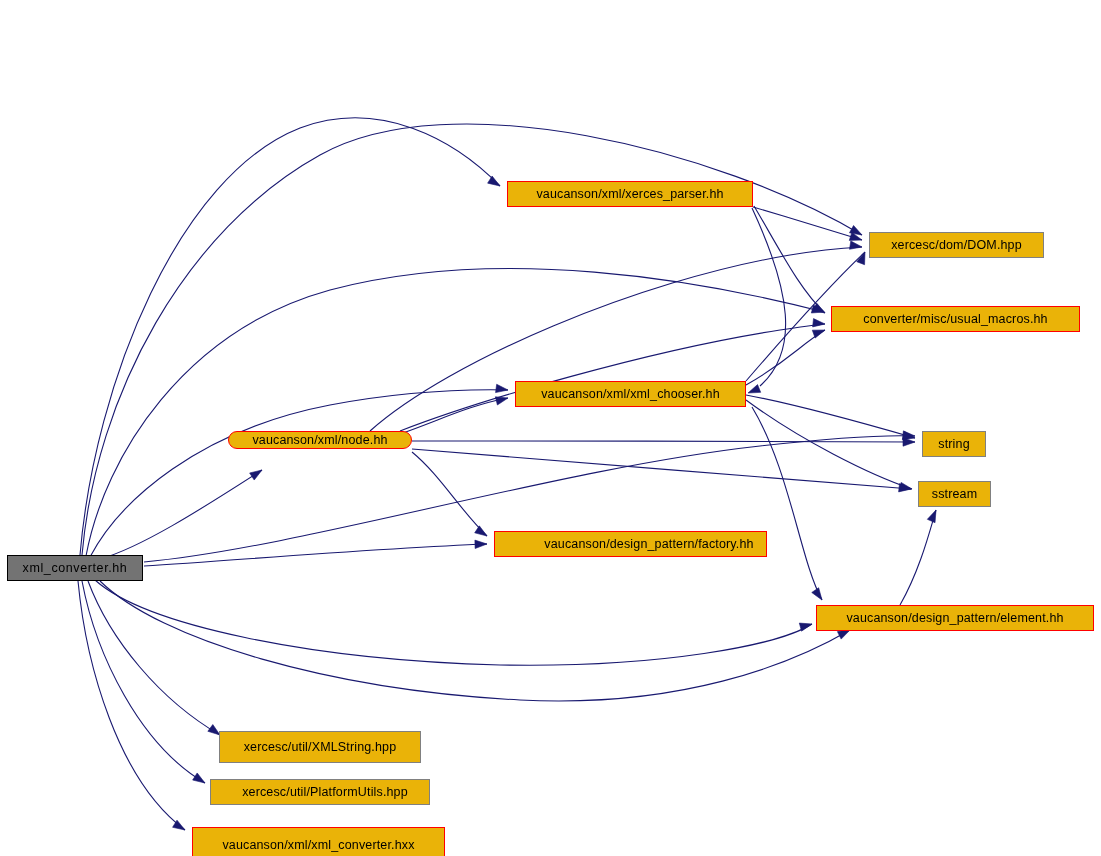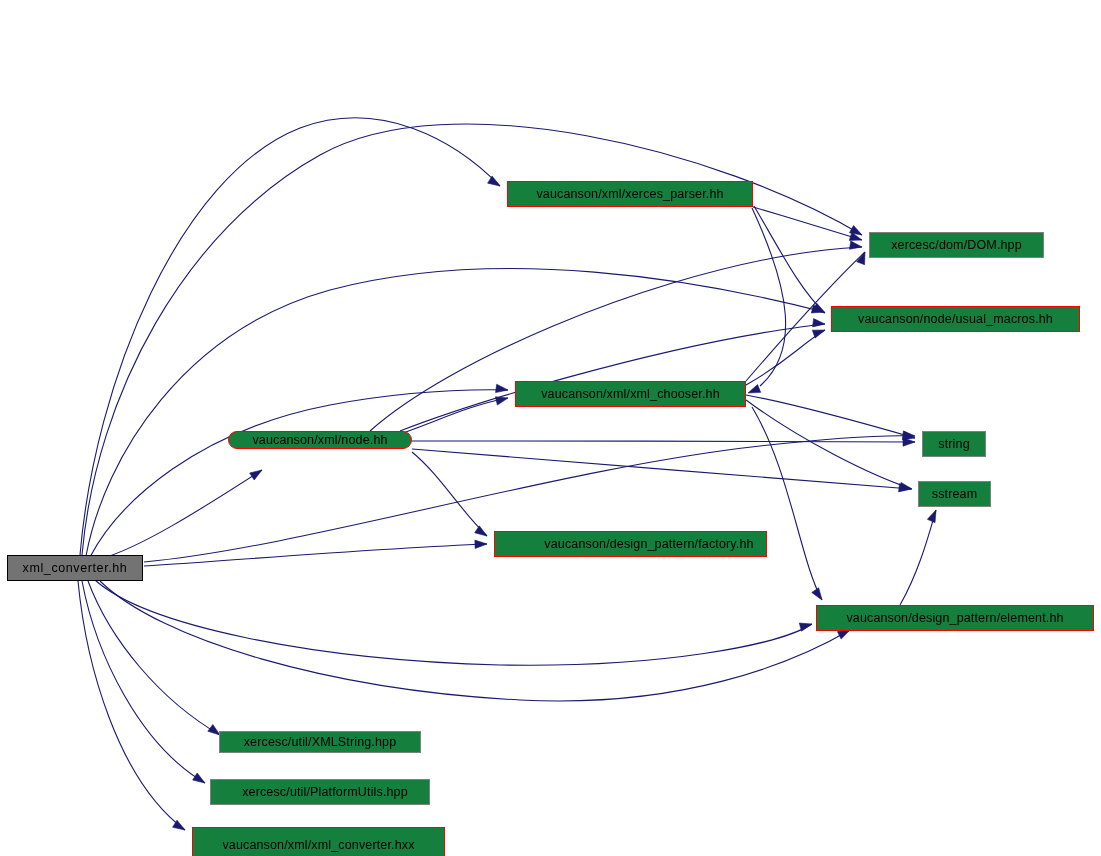--- a/index.html
+++ b/index.html
@@ -35,21 +35,21 @@
   }
   .gnode {
     position: absolute;
     box-sizing: border-box;
     display: flex;
     align-items: center;
     justify-content: center;
     white-space: nowrap;
     font-size: 12.5px;
     color: #000000;
-    background: #15803d;
+    background: #eab308;
     letter-spacing: 0.15px;
     line-height: 1;
   }
   .gnode.red {
     border: 1px solid #ff0000;
   }
   .gnode.grey {
     border: 1px solid #808080;
   }
   .gnode.root {
@@ -121,41 +121,41 @@
 <div class="gnode root" style="left: 7px; top: 555px; width: 136px; height: 26px;">
       <span>xml_converter.hh</span>
     </div>
     <div class="gnode red" style="left: 507px; top: 181px; width: 246px; height: 26px;">
       <span>vaucanson/xml/xerces_parser.hh</span>
     </div>
     <div class="gnode grey" style="left: 869px; top: 232px; width: 175px; height: 26px;">
       <span>xercesc/dom/DOM.hpp</span>
     </div>
     <div class="gnode red" style="left: 831px; top: 306px; width: 249px; height: 26px;">
-      <span>vaucanson/node/usual_macros.hh</span>
+      <span>converter/misc/usual_macros.hh</span>
     </div>
     <div class="gnode red" style="left: 515px; top: 381px; width: 231px; height: 26px;">
       <span>vaucanson/xml/xml_chooser.hh</span>
     </div>
     <div class="gnode red" style="left: 228px; top: 431px; width: 184px; height: 18px; border-radius: 10px;">
       <span>vaucanson/xml/node.hh</span>
     </div>
     <div class="gnode grey" style="left: 922px; top: 431px; width: 64px; height: 26px;">
       <span>string</span>
     </div>
     <div class="gnode grey" style="left: 918px; top: 481px; width: 73px; height: 26px;">
       <span>sstream</span>
     </div>
     <div class="gnode red" style="left: 494px; top: 531px; width: 273px; height: 26px; padding-left: 37px;">
       <span>vaucanson/design_pattern/factory.hh</span>
     </div>
     <div class="gnode red" style="left: 816px; top: 605px; width: 278px; height: 26px;">
       <span>vaucanson/design_pattern/element.hh</span>
     </div>
-    <div class="gnode grey" style="left: 219px; top: 731px; width: 202px; height: 22px;">
+    <div class="gnode grey" style="left: 219px; top: 731px; width: 202px; height: 32px;">
       <span>xercesc/util/XMLString.hpp</span>
     </div>
     <div class="gnode grey" style="left: 210px; top: 779px; width: 220px; height: 26px; padding-left: 10px;">
       <span>xercesc/util/PlatformUtils.hpp</span>
     </div>
     <div class="gnode red" style="left: 192px; top: 827px; width: 253px; height: 36px;">
       <span>vaucanson/xml/xml_converter.hxx</span>
     </div>
   </div>
 

